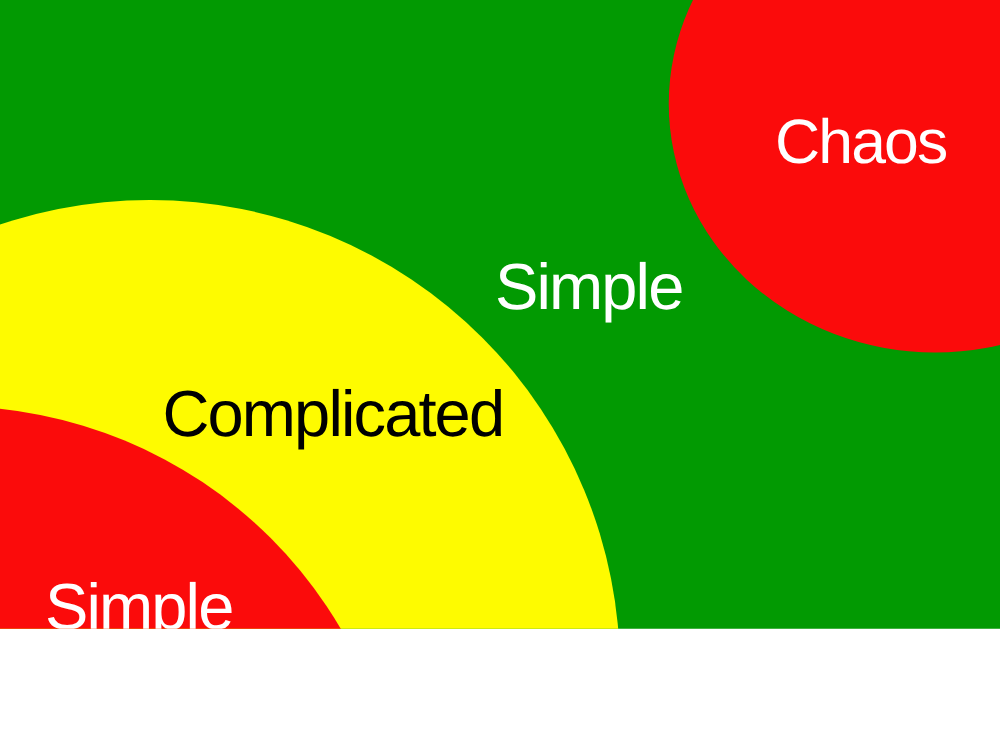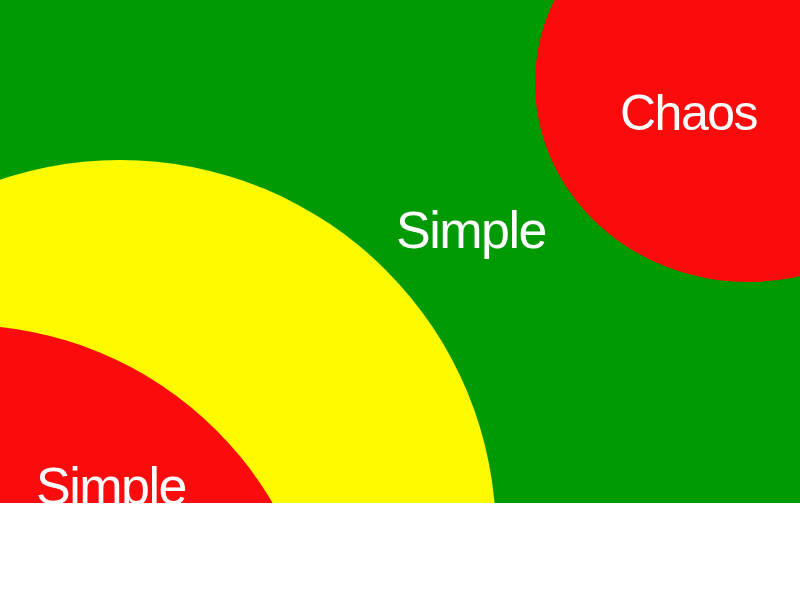--- a/index.html
+++ b/index.html
@@ -63,16 +63,17 @@
   <div class="region region--complicated"></div>
 
   <div class="region region--simple"></div>
 
   <div class="region region--chaos"></div>
 
   <div class="label label--light label--chaos">Chaos</div>
 
   <div class="label label--light label--complex">Simple</div>
 
+  <div class="label label--dark label--complicated">Complicated</div>
 
   <div class="label label--light label--simple">Simple</div>
 
 </div>
 
 </body></html>

